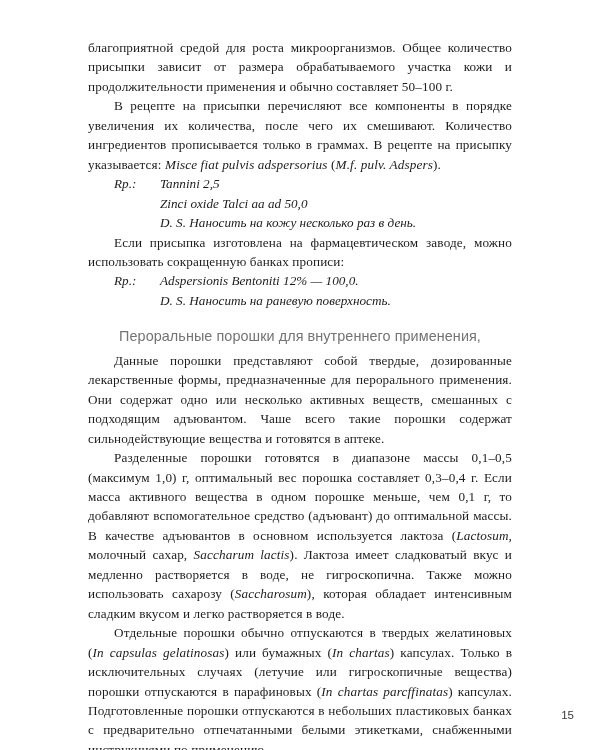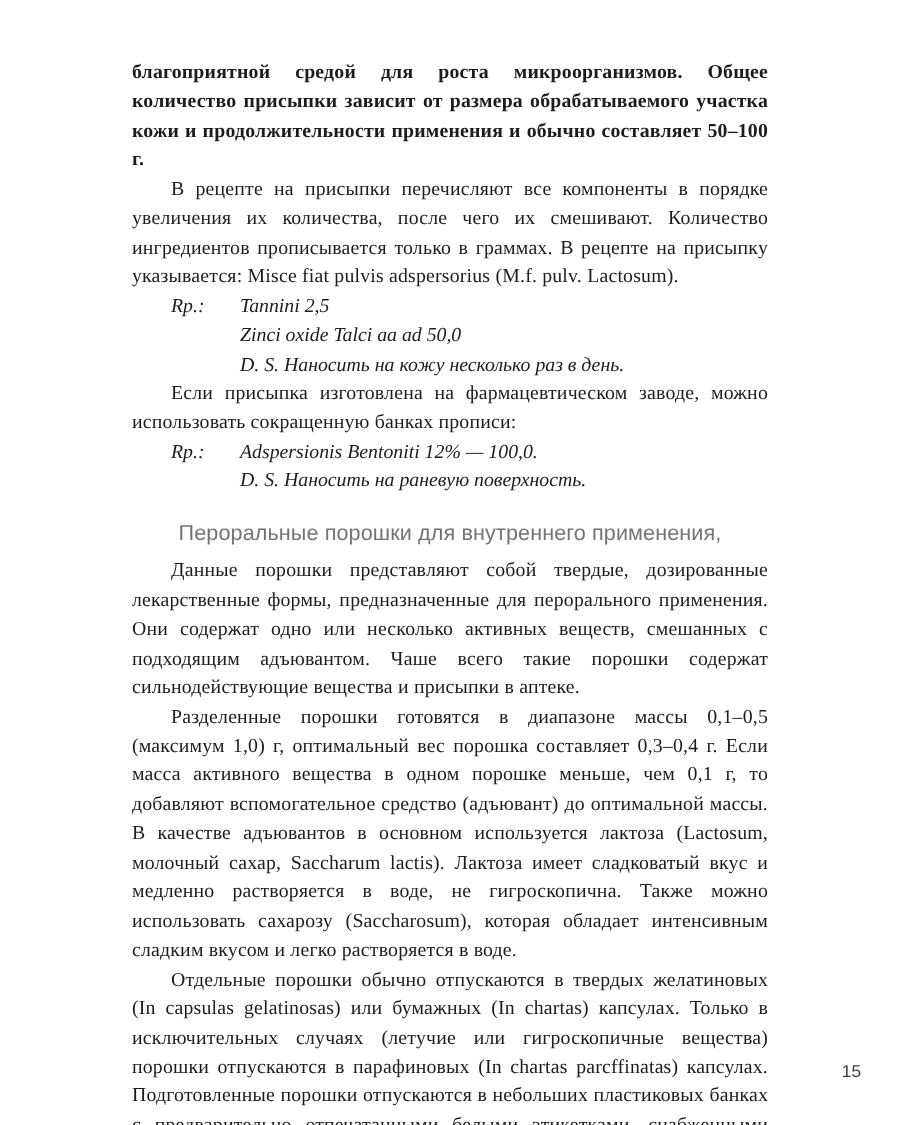--- a/index.html
+++ b/index.html
@@ -33,23 +33,23 @@
     font-size: 13.2px;
     line-height: 19.45px;
     text-align: justify;
     text-indent: 26px;
     hyphens: manual;
     text-justify: inter-word;
     letter-spacing: 0.01em;
   }
   p.body-par.no-indent {
     text-indent: 0;
-    font-weight: bold;
   }
   .ital {
+    font-style: italic;
   }
   
   .rp-block {
     margin: 0;
     font-size: 13.2px;
     line-height: 19.45px;
     font-style: italic;
   }
   .rp-row {
     display: flex;
@@ -93,21 +93,21 @@
   }
 </style>
 </head>
 <body>
 
 <div class="page">
   <div class="content">
 
     <p class="body-par no-indent">благоприятной средой для роста микроорганизмов. Общее количество присыпки зависит от размера обрабатываемого участка кожи и продолжительности применения и обычно составляет 50–100 г.</p>
 
-    <p class="body-par"><span>В рецепте на присыпки перечисляют все компоненты в порядке увеличения их количества, после чего их смешивают. Количество ингредиентов прописывается только в граммах. В рецепте на присыпку указывается: </span><span class="ital">Misce fiat pulvis adspersorius</span><span> (</span><span class="ital">M.f. pulv. Lactosum</span><span>).</span></p>
+    <p class="body-par"><span>В рецепте на присыпки перечисляют все компоненты в порядке увеличения их количества, после чего их смешивают. Количество ингредиентов прописывается только в граммах. В рецепте на присыпку указывается: </span><span class="ital">Misce fiat pulvis adspersorius</span><span> (</span><span class="ital">M.f. pulv. Adspers</span><span>).</span></p>
 
     <div class="rp-block">
       <div class="rp-row">
         <span class="rp-label">Rp.:</span>
         <span class="rp-text">Tannini 2,5</span>
       </div>
       <div class="rp-row continuation">
         <span class="rp-label">Rp.:</span>
         <span class="rp-text">Zinci oxide Talci aa ad 50,0</span>
       </div>
@@ -129,21 +129,21 @@
         <span class="rp-text">D. S. Наносить на раневую поверхность.</span>
       </div>
     </div>
 
     <div class="gap-lg"></div>
 
     <h2 class="section-heading">Пероральные порошки для внутреннего применения,</h2>
 
     <div class="gap-xs"></div>
 
-    <p class="body-par">Данные порошки представляют собой твердые, дозированные лекарственные формы, предназначенные для перорального применения. Они содержат одно или несколько активных веществ, смешанных с подходящим адъювантом. Чаше всего такие порошки содержат сильнодействующие вещества и присыпки в аптеке.</p>
+    <p class="body-par">Данные порошки представляют собой твердые, дозированные лекарственные формы, предназначенные для перорального применения. Они содержат одно или несколько активных веществ, смешанных с подходящим адъювантом. Чаше всего такие порошки содержат сильнодействующие вещества и готовятся в аптеке.</p>
 
     <p class="body-par"><span>Разделенные порошки готовятся в диапазоне массы 0,1–0,5 (максимум 1,0) г, оптимальный вес порошка составляет 0,3–0,4 г. Если масса активного вещества в одном порошке меньше, чем 0,1 г, то добавляют вспомогательное средство (адъювант) до оптимальной массы. В качестве адъювантов в основном используется лактоза (</span><span class="ital">Lactosum</span><span>, молочный сахар, </span><span class="ital">Saccharum lactis</span><span>). Лактоза имеет сладковатый вкус и медленно растворяется в воде, не гигроскопична. Также можно использовать сахарозу (</span><span class="ital">Saccharosum</span><span>), которая обладает интенсивным сладким вкусом и легко растворяется в воде.</span></p>
 
     <p class="body-par"><span>Отдельные порошки обычно отпускаются в твердых желатиновых (</span><span class="ital">In capsulas gelatinosas</span><span>) или бумажных (</span><span class="ital">In chartas</span><span>) капсулах. Только в исключительных случаях (летучие или гигроскопичные вещества) порошки отпускаются в парафиновых (</span><span class="ital">In chartas parcffinatas</span><span>) капсулах. Подготовленные порошки отпускаются в небольших пластиковых банках с предварительно отпечатанными белыми этикетками, снабженными инструкциями по применению.</span></p>
 
   </div>
 
   <div class="page-number">15</div>
 </div>
 

